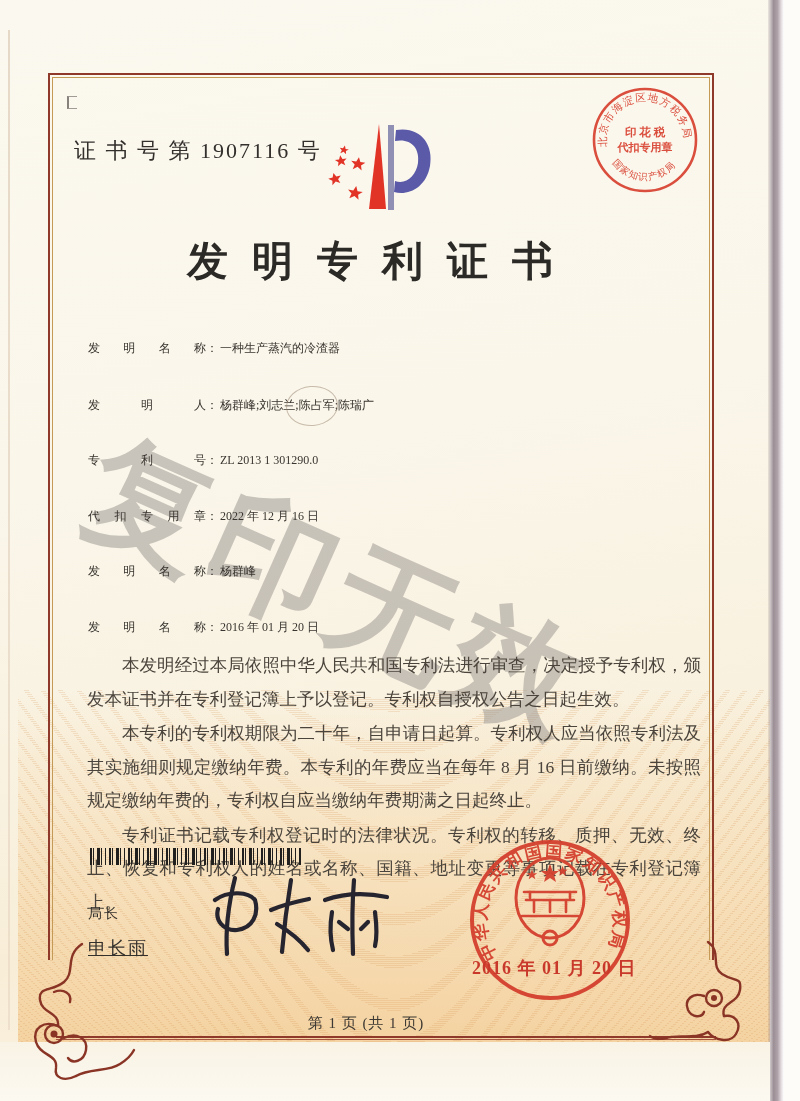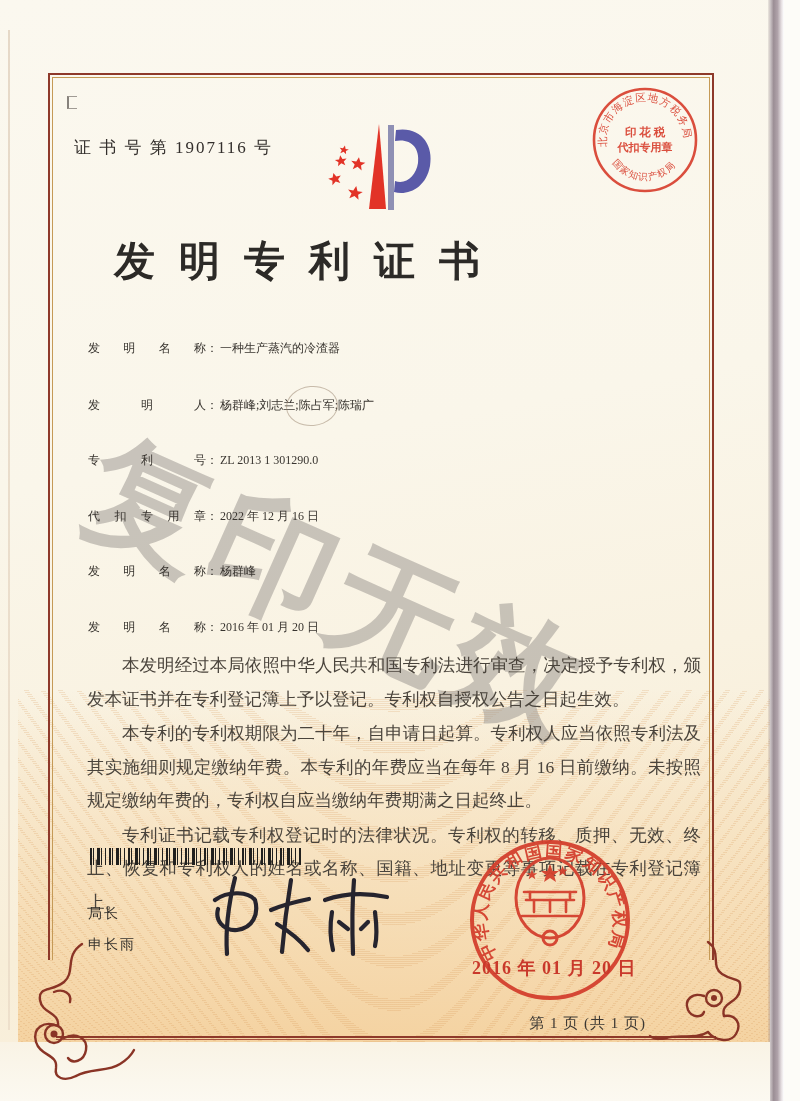--- a/index.html
+++ b/index.html
@@ -45,52 +45,52 @@
   .ornate-line{
     position:absolute;left:56px;top:1036px;width:660px;height:5px;z-index:2;
     background:linear-gradient(#8e392a 0 2px,rgba(0,0,0,0) 2px 3px,#a5543f 3px 4px,rgba(0,0,0,0) 4px);
   }
   .flourish{position:absolute;z-index:2;}
   .print-mark{position:absolute;left:67px;top:96px;width:8px;height:11px;z-index:2;
     border-left:2px solid #6b6560;border-top:1px solid #8a847e;border-bottom:1px solid #8a847e;opacity:.8;}
   
   .cert-no{
     position:absolute;left:74px;top:136px;z-index:3;
-    font-size:17px;letter-spacing:2px;color:#332f2c;
+    font-size:22px;letter-spacing:2px;color:#332f2c;
   }
   .logo{position:absolute;left:322px;top:118px;z-index:3;}
   .tax-stamp{position:absolute;left:590px;top:85px;z-index:4;opacity:.92;}
   .title{
     position:absolute;left:90px;top:234px;width:560px;z-index:3;
-    font-size:41px;font-weight:600;color:#2c2a27;text-align:left;
+    font-size:41px;font-weight:600;color:#2c2a27;text-align:center;
     letter-spacing:24px;text-indent:24px;
   }
   .fields{position:absolute;left:88px;top:0;z-index:3;width:600px;}
   .field-row{position:absolute;left:0;font-size:12px;color:#38342f;white-space:nowrap;}
   .field-label{display:inline-block;width:118px;text-align:justify;text-align-last:justify;}
   .field-colon{display:inline-block;margin-right:2px;}
   .paragraphs{
     position:absolute;left:86px;top:648px;width:616px;z-index:3;
     font-size:17.5px;line-height:33.5px;color:#4a443c;text-align:justify;
   }
   .paragraphs p{margin:1px;text-indent:2em;}
   .barcode{
     position:absolute;left:90px;top:848px;width:212px;height:17px;z-index:3;
     background:repeating-linear-gradient(90deg,#21201e 0 2px,rgba(0,0,0,0) 2px 3px,#21201e 3px 4px,rgba(0,0,0,0) 4px 7px,#21201e 7px 10px,rgba(0,0,0,0) 10px 11px,#21201e 11px 12px,rgba(0,0,0,0) 12px 15px,#21201e 15px 16px,rgba(0,0,0,0) 16px 19px);
   }
   .director-title{position:absolute;left:88px;top:905px;font-size:14px;color:#33302c;z-index:3;letter-spacing:2px;text-align:center;}
-  .director-name{position:absolute;left:88px;top:936px;font-size:14px;color:#33302c;z-index:3;letter-spacing:2px;}
+  .director-name{position:absolute;left:88px;top:936px;font-size:18px;color:#33302c;z-index:3;letter-spacing:2px;text-decoration:underline;}
   .signature{position:absolute;left:205px;top:868px;z-index:4;}
   .official-seal{position:absolute;left:460px;top:830px;z-index:4;opacity:.95;}
   .seal-date{
     position:absolute;left:472px;top:956px;z-index:5;
     font-size:18px;color:#c9392b;letter-spacing:1px;font-weight:600;white-space:nowrap;
   }
   .footer{
-    position:absolute;left:86px;top:1014px;width:560px;text-align:right;z-index:3;
+    position:absolute;left:86px;top:1014px;width:560px;text-align:center;z-index:3;
     font-size:15px;color:#3c3833;letter-spacing:1px;
   }
   .watermark{
     position:absolute;left:126px;top:404px;z-index:1;
     font-size:126px;font-weight:bold;letter-spacing:8px;white-space:nowrap;
     color:rgba(158,153,148,0.55);
     transform:rotate(24deg);transform-origin:left top;
     font-family:"Liberation Sans","DejaVu Sans",sans-serif;
   }
   .annot-circle{

